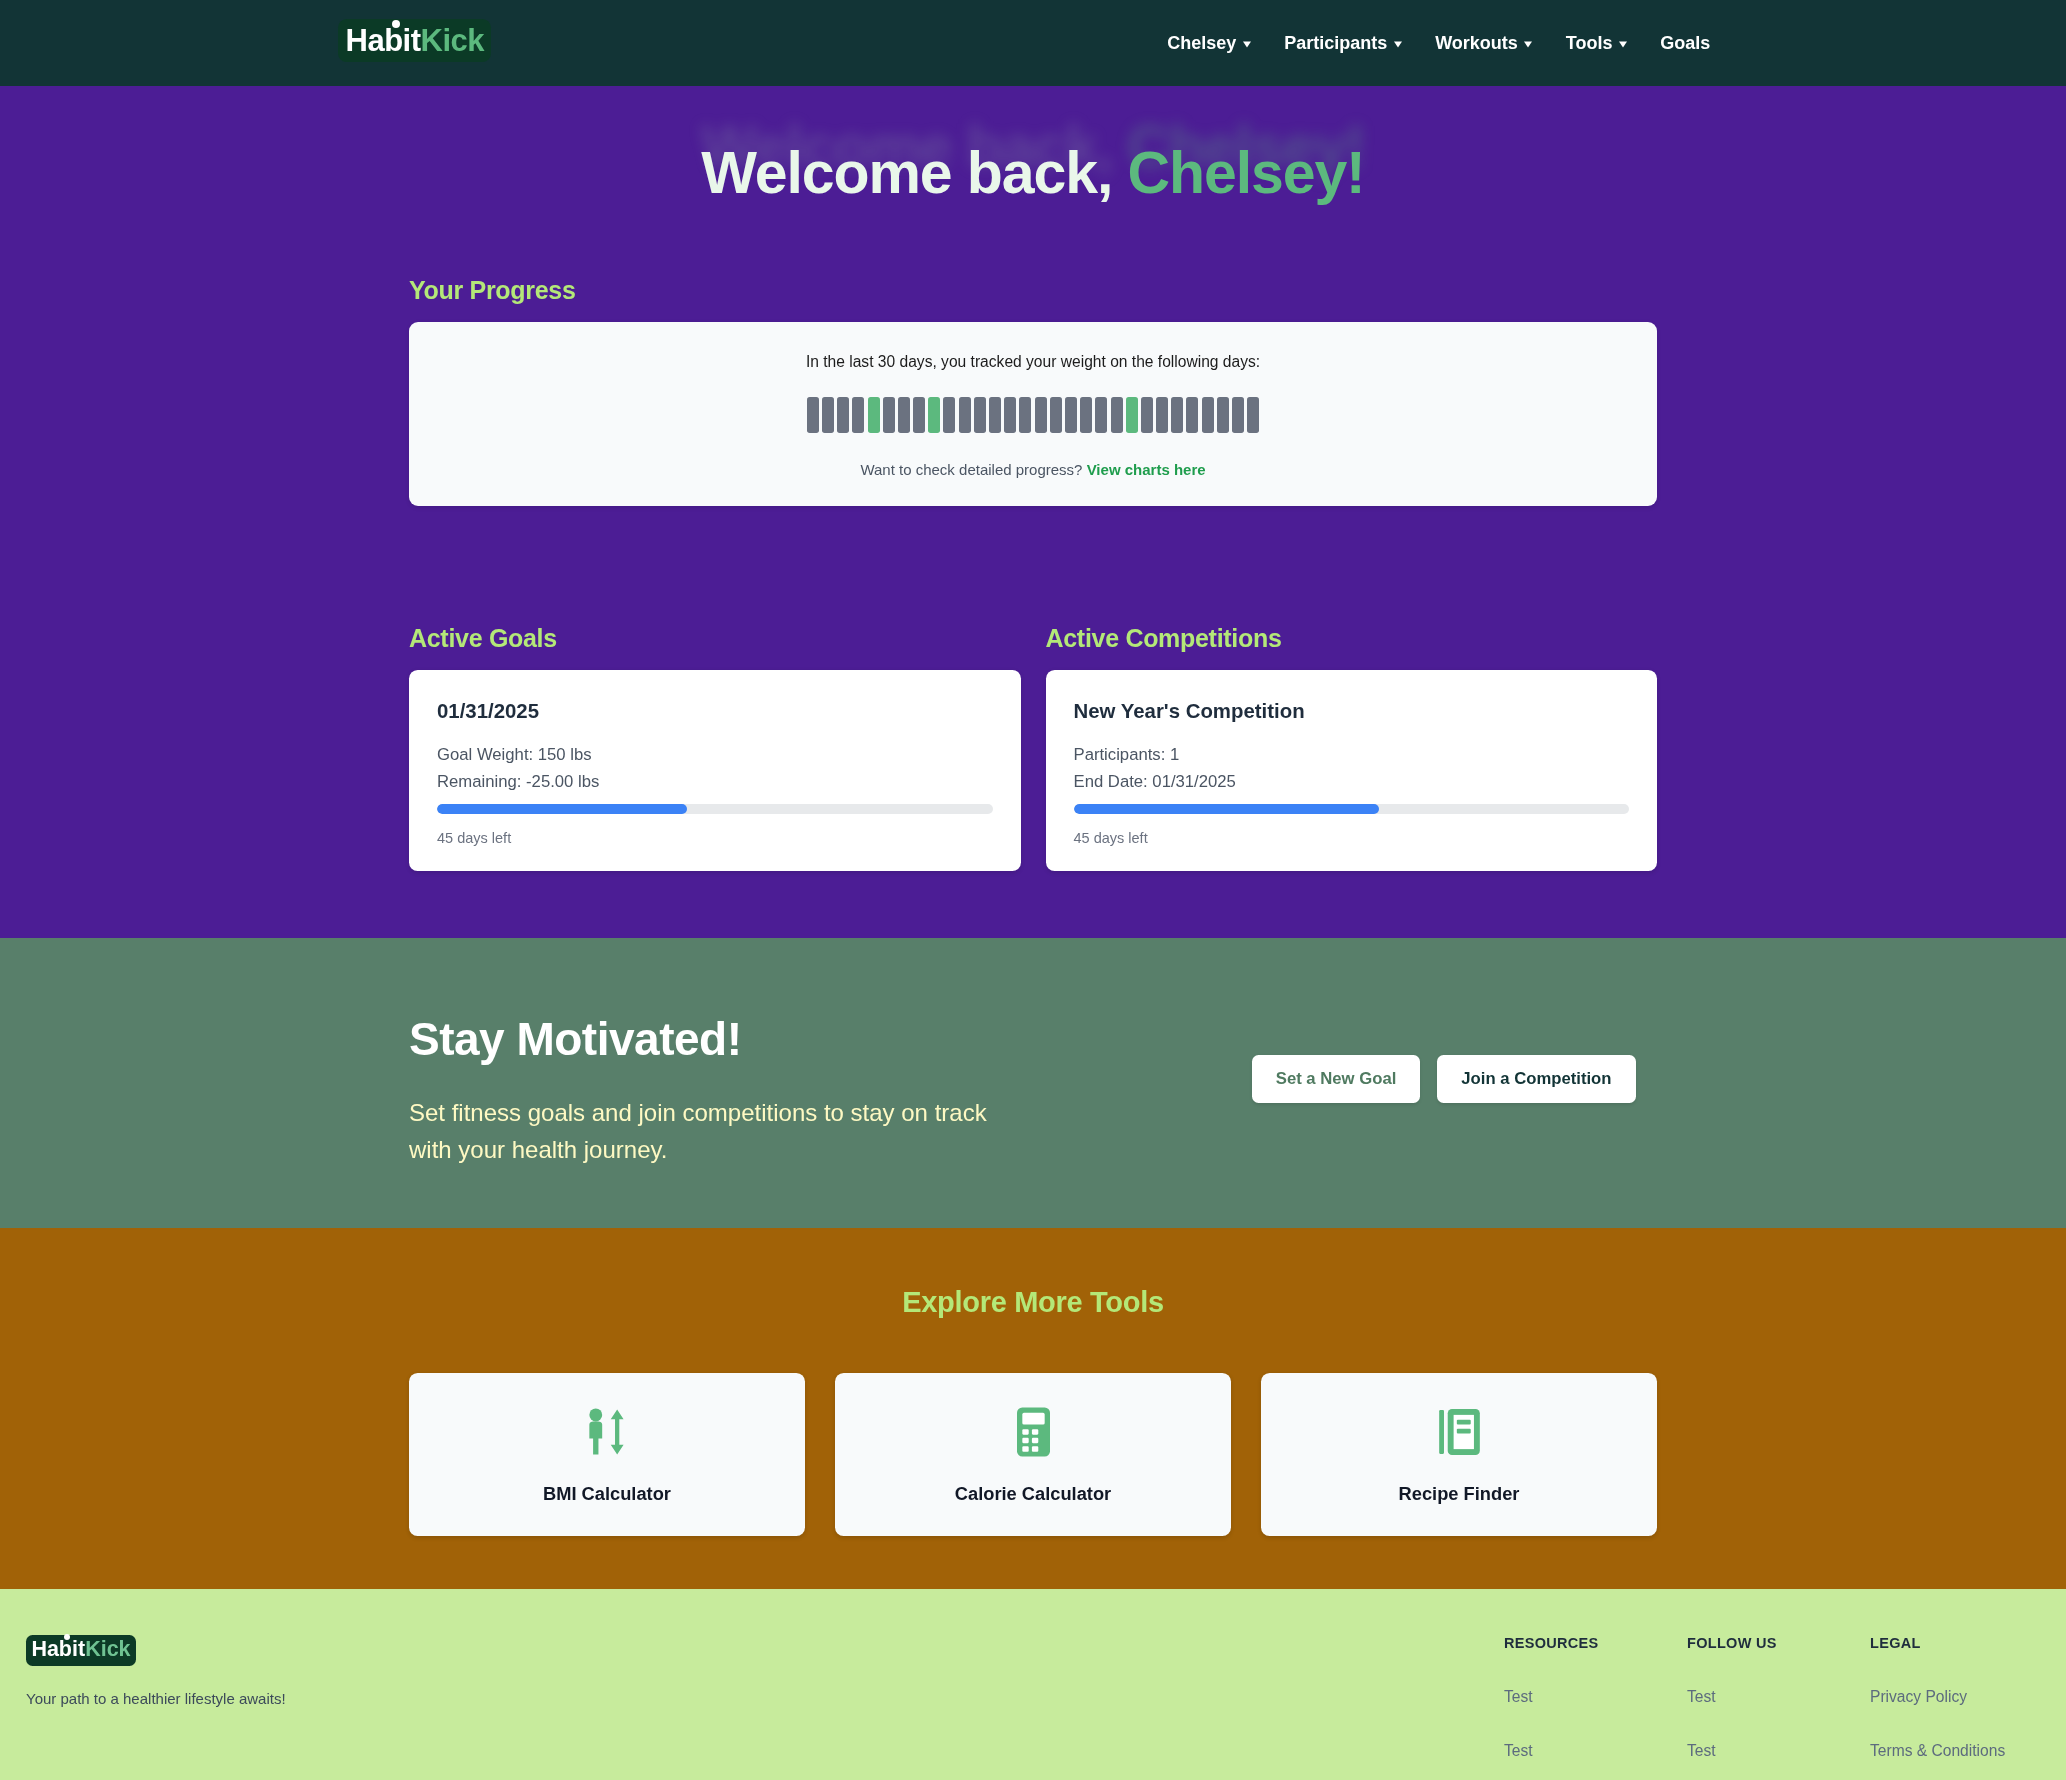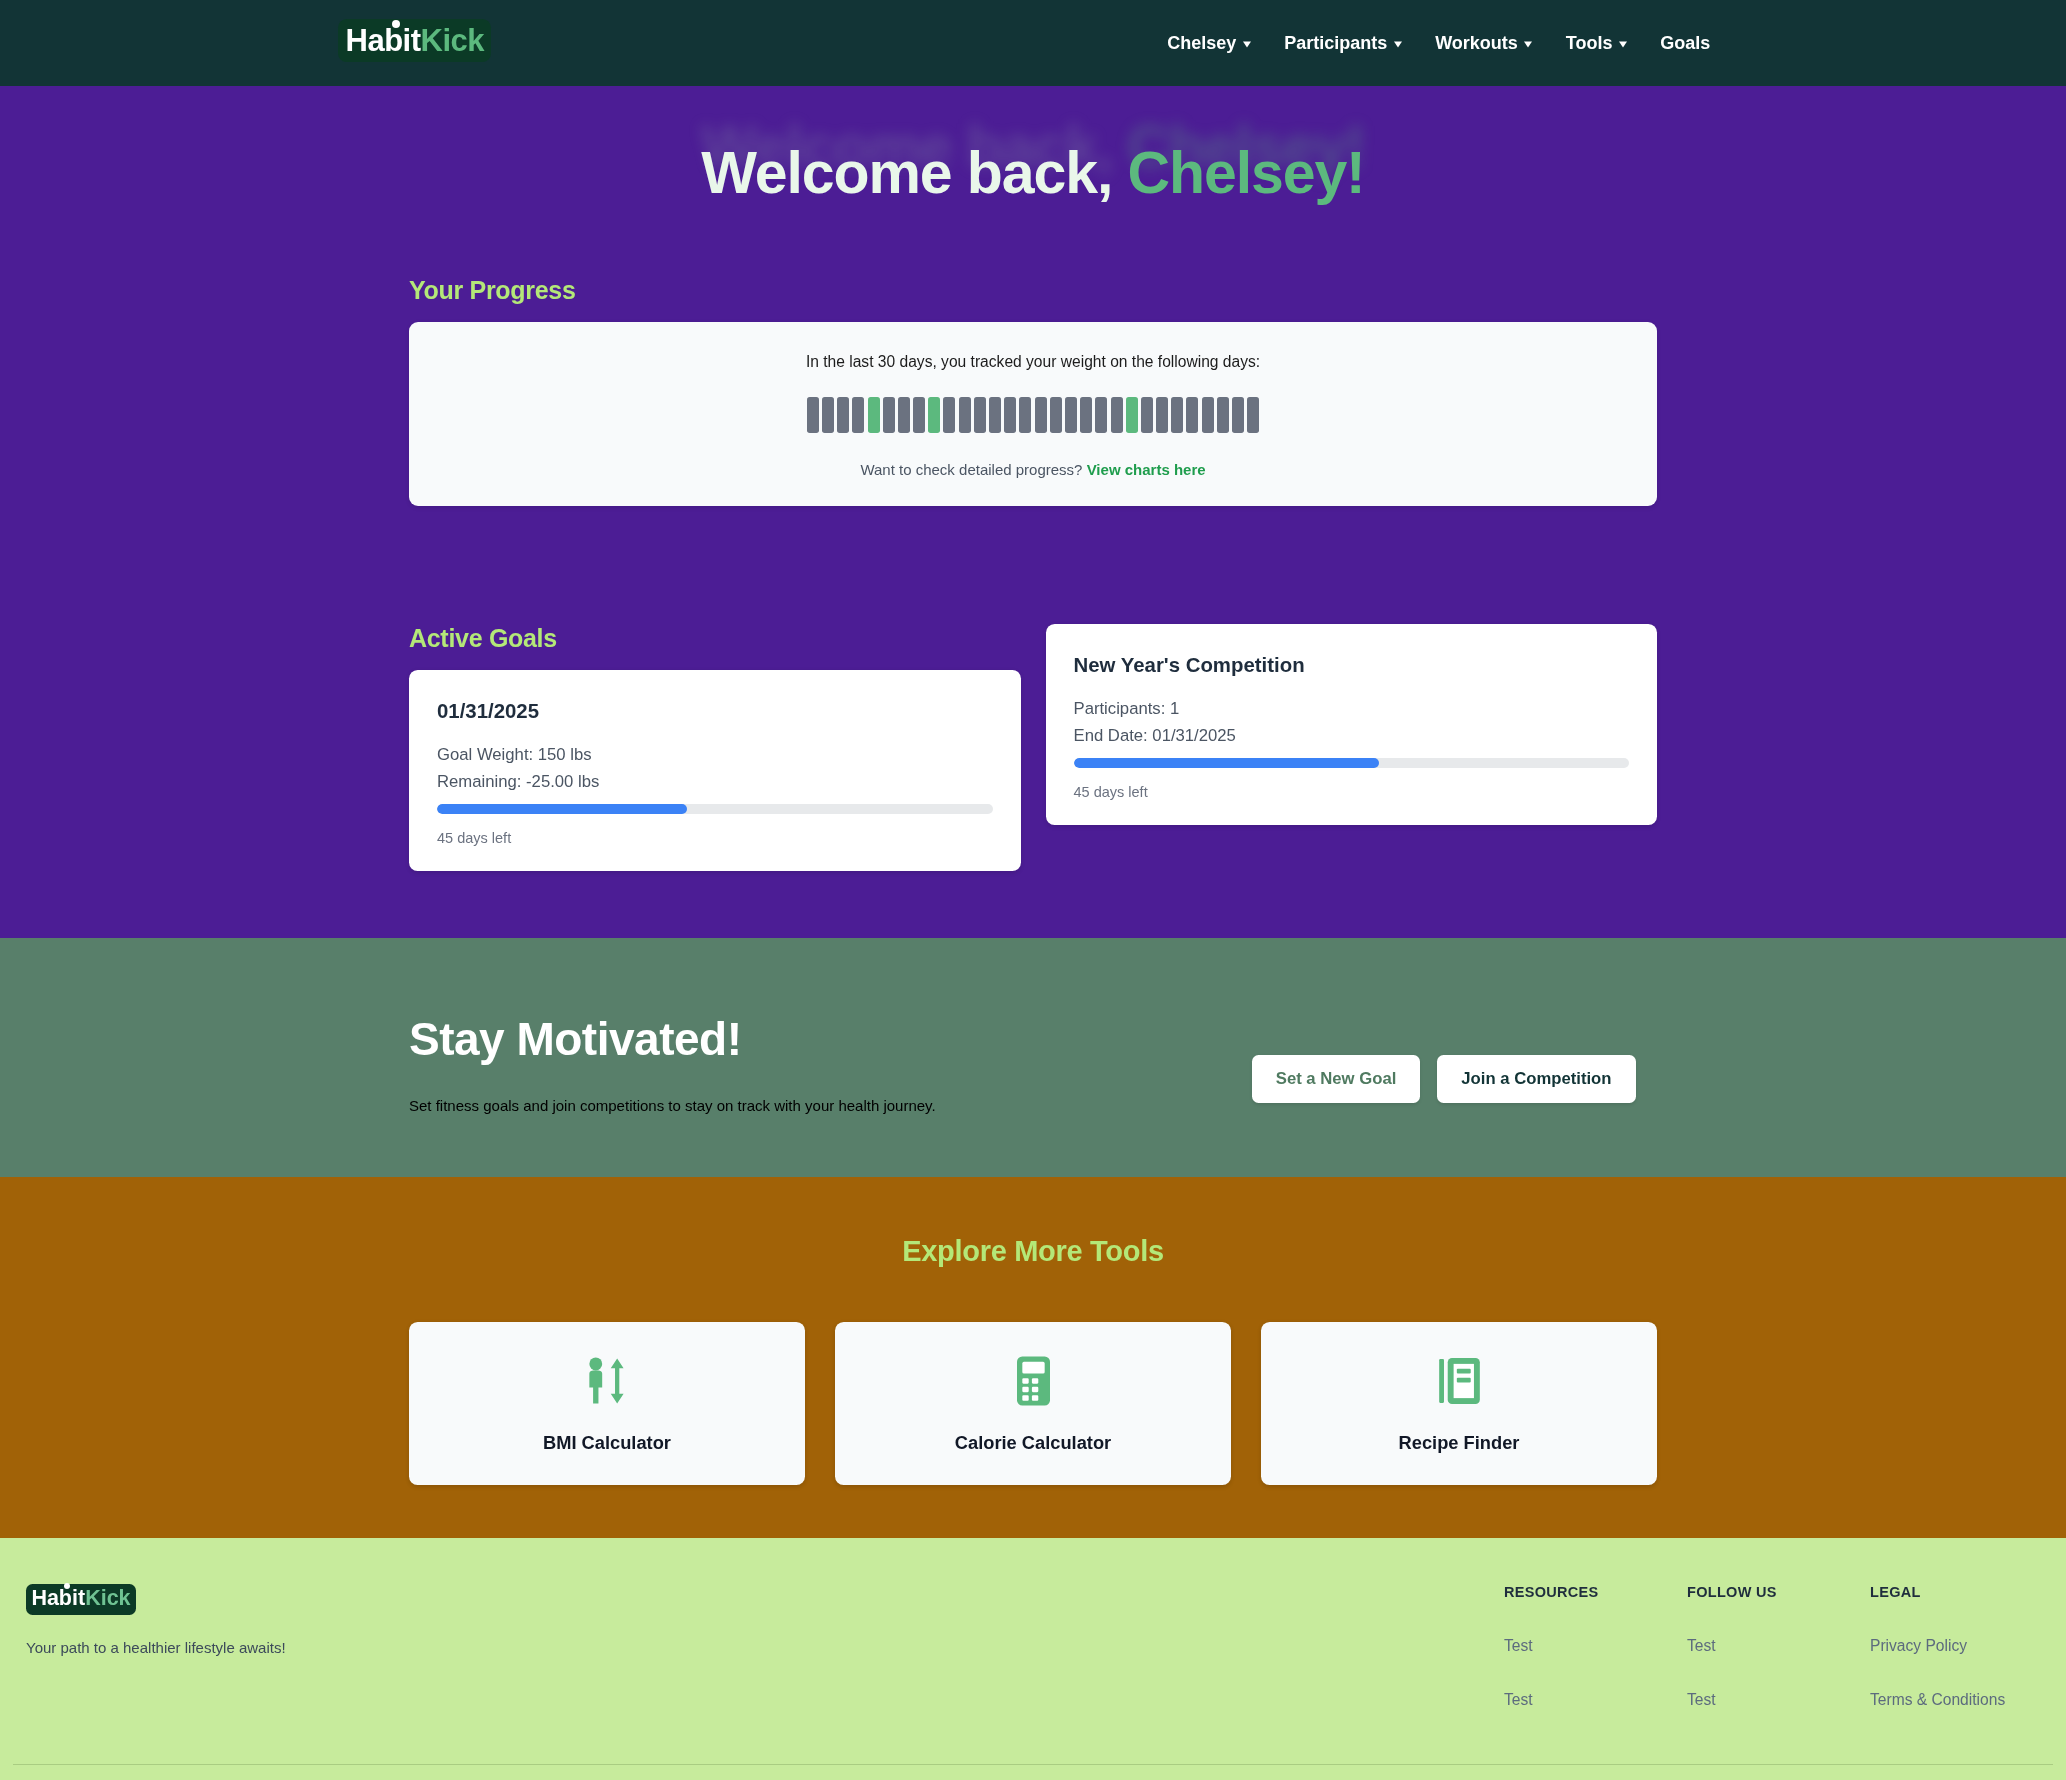--- a/index.html
+++ b/index.html
@@ -221,23 +221,23 @@
   }
   .motivate-left { max-width: 635px; padding-top: 21.5px; }
   .motivate-title {
     font-size: 46px;
     font-weight: 800;
     color: #ffffff;
     letter-spacing: -0.5px;
     margin-bottom: 28px;
   }
   .motivate-sub {
-    font-size: 15px;
+    font-size: 24px;
     line-height: 1.55;
-    color: #000000;
+    color: #fef9c3;
     max-width: 603px;
   }
   .motivate-btns {
     display: flex;
     gap: 17px;
     padding-top: 65px;
     padding-right: 21.5px;
   }
   .btn {
     background: #ffffff;
@@ -453,20 +453,21 @@
           <div class="card-line">Goal Weight: 150 lbs</div>
           <div class="card-line">Remaining: -25.00 lbs</div>
           <div class="pbar">
             <div id="goal-fill" style="width: 45%;"></div>
           </div>
           <div class="card-meta">45 days left</div>
         </div>
       </div>
 
       <div class="card-col">
+        <div class="section-heading">Active Competitions</div>
         <div class="info-card">
           <div class="card-title">New Year's Competition</div>
           <div class="card-line">Participants: 1</div>
           <div class="card-line">End Date: 01/31/2025</div>
           <div class="pbar">
             <div id="comp-fill" style="width: 55%;"></div>
           </div>
           <div class="card-meta">45 days left</div>
         </div>
       </div>

